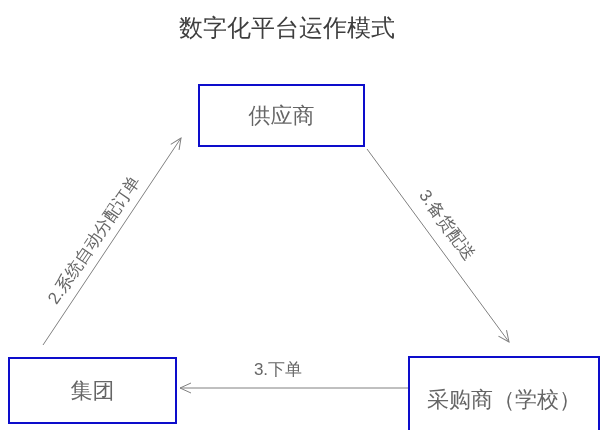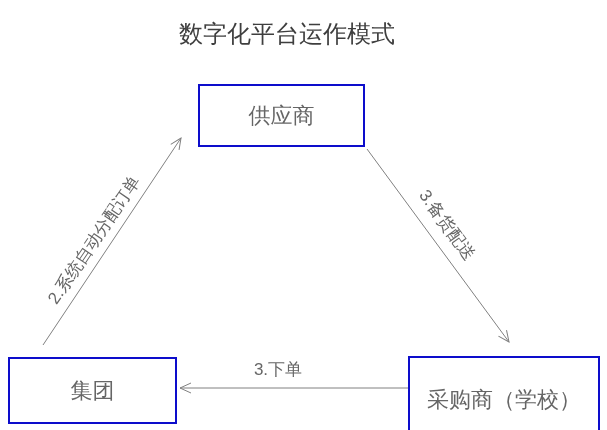--- a/index.html
+++ b/index.html
@@ -11,21 +11,21 @@
     position: relative;
     width: 607px;
     height: 430px;
     background: var(--background, #ffffff);
     font-family: "Liberation Sans", sans-serif;
     overflow: hidden;
   }
   .diagram-title {
     position: absolute;
     left: 287px;
-    top: 34px;
+    top: 28px;
     transform: translate(-50%, -50%);
     font-size: 24px;
     color: var(--title, #3e3e3e);
     white-space: nowrap;
     letter-spacing: 0px;
   }
   .arrows {
     position: absolute;
     left: 0;
     top: 0;

